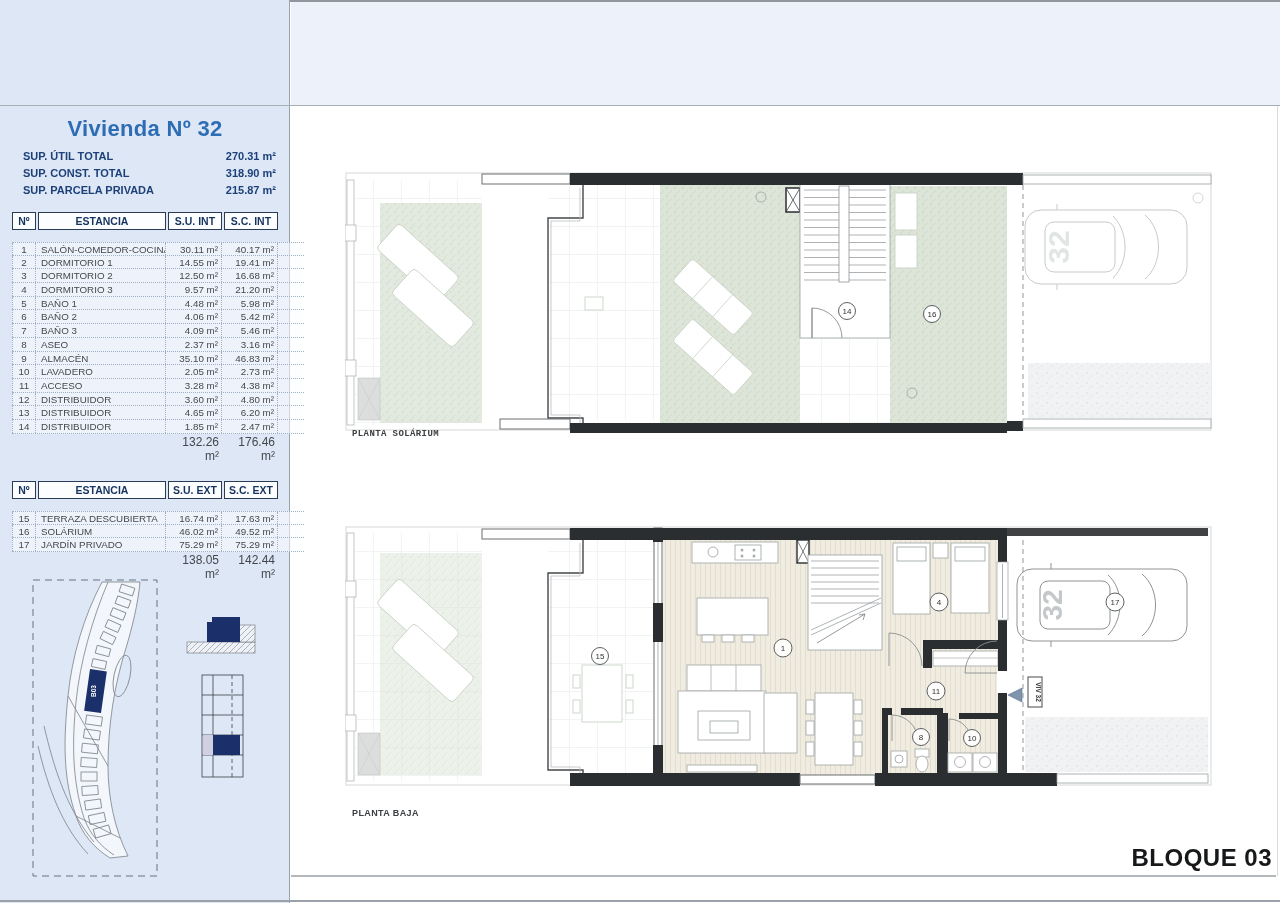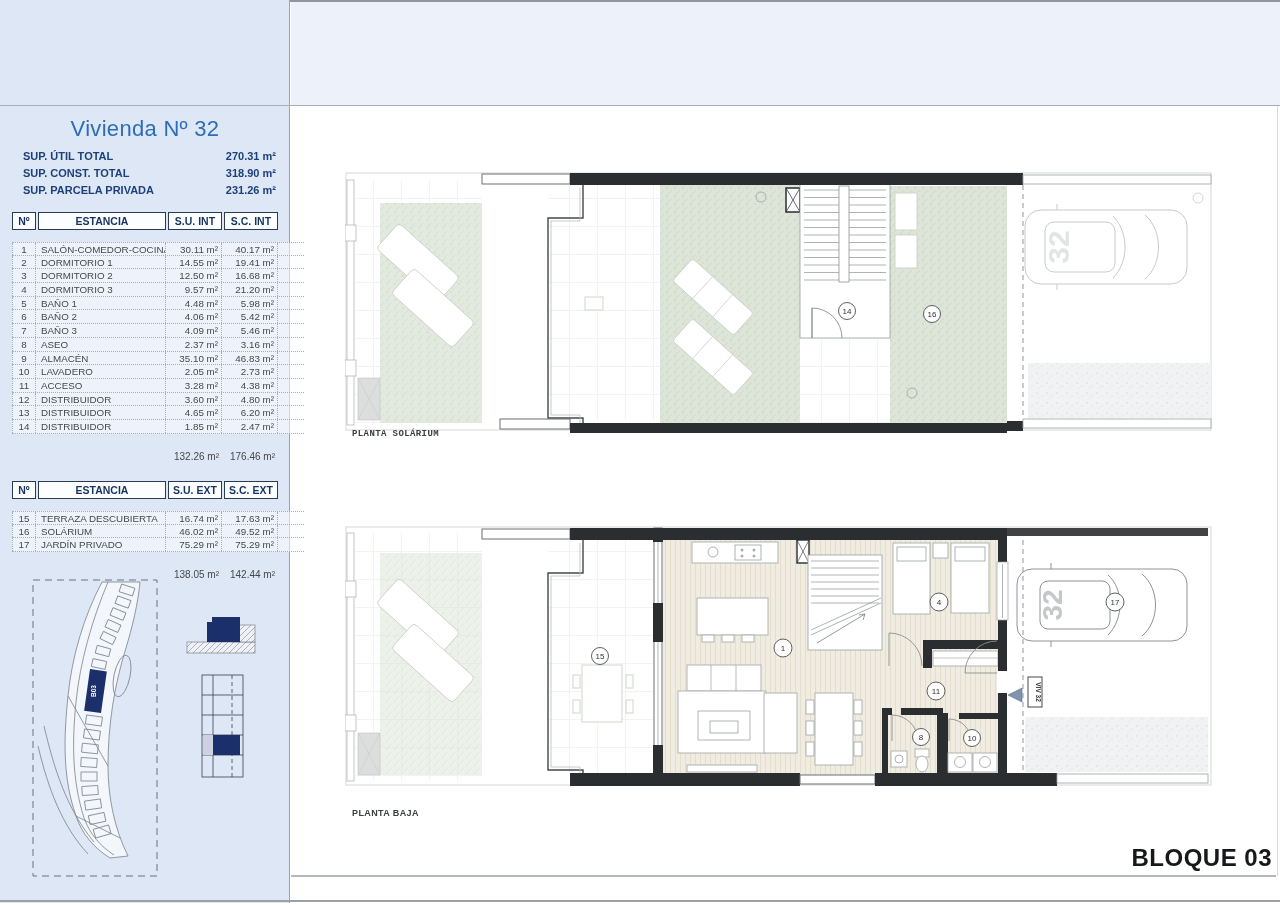--- a/index.html
+++ b/index.html
@@ -8,41 +8,41 @@
 
   .top-line   { position:absolute; top:0; left:0; width:1280px; height:2px; background:#8f969c; }
   .left-panel { position:absolute; left:0; top:0; width:290px; height:903px; background:#dde7f5; border-right:1px solid #9aa2ab; }
   .top-band   { position:absolute; left:291px; top:2px; width:989px; height:103px; background:#edf2fa; }
   .hline-top  { position:absolute; top:105px; left:0; width:1280px; height:1px; background:#a7aeb6; }
   .right-edge { position:absolute; top:106px; left:1277px; width:1px; height:770px; background:#d8dadc; }
   .footer-line{ position:absolute; top:875px; left:291px; width:985px; height:2px; background:#b5b8ba; }
   .bottom-line{ position:absolute; top:900px; left:0; width:1280px; height:2px; background:#9aa1a9; }
 
   .page-title { position:absolute; top:116px; left:0; width:290px; text-align:center;
-                font-size:22px; font-weight:normal; color:#2e6db4; letter-spacing:.3px; }
+                font-size:22px; font-weight:bold; color:#2e6db4; letter-spacing:.3px; }
 
   .summary { position:absolute; top:150px; left:14px; width:262px; }
   .summary .srow { display:flex; justify-content:space-between; height:17px;
                    font-size:11px; font-weight:bold; color:#1d4079;margin-left:9px; }
 
   .tbl { position:absolute; left:12px; width:292px; }
   .tbl-int { top:212px; } .tbl-ext { top:481px; }
   .thead, .trow, .ttot { display:grid; grid-template-columns:24px 128px 54px 54px; column-gap:2px; }
   .thead .hc { background:#fbfdff; border:1px solid #2a3c55; color:#16335e; font-weight:bold;
                font-size:10.5px; text-align:center; height:18px; line-height:16px; }
   .tbody { margin-top:12px; }
   .trow  { height:13.7px; font-size:9.8px; color:#44484c;
            background:rgba(252,253,255,.55); border-bottom:1px dotted #9fb0c4; }
   .trow:first-child { border-top:1px dotted #9fb0c4; }
   .trow .c { overflow:hidden; white-space:nowrap; line-height:13px;
              border-right:1px dotted #9fb0c4; }
   .trow .c:first-child { border-left:1px dotted #9fb0c4; text-align:center; }
   .trow .e { padding-left:3px; }
   .trow .v { text-align:right; padding-right:3px; }
-  .ttot { height:15px; font-size:10px; color:#44484c; margin-top:17px; }
+  .ttot { height:15px; font-size:12px; color:#44484c; margin-top:1px; }
   .ttot .v { text-align:right; padding-right:3px; }
 
   .diagram-svg { position:absolute; left:24px; top:576px; }
 
   .plan-svg-1 { position:absolute; left:345px; top:170px; }
   .plan-svg-2 { position:absolute; left:345px; top:523px; }
   .plan-caption { position:absolute; font-size:9px; font-weight:bold; color:#3c4043; letter-spacing:.4px; }
   .cap-1 { left:352px; top:429px;font-family:Liberation Mono, monospace; } .cap-2 { left:352px; top:795px;margin-top:13px; }
 
   .block-label { position:absolute; top:844px; right:8px; font-size:24px; font-weight:bold;
@@ -116,21 +116,21 @@
   <div class="srow">
     <span>SUP. ÚTIL TOTAL</span>
     <span>270.31 m²</span>
   </div>
   <div class="srow">
     <span>SUP. CONST. TOTAL</span>
     <span>318.90 m²</span>
   </div>
   <div class="srow">
     <span>SUP. PARCELA PRIVADA</span>
-    <span>231.26 m²</span>
+    <span>215.87 m²</span>
   </div>
 </div>
 
 <div class="tbl tbl-int">
   <div class="thead">
     <div class="hc">Nº</div>
     <div class="hc">ESTANCIA</div>
     <div class="hc">S.U. INT</div>
     <div class="hc">S.C. INT</div>
   </div>

